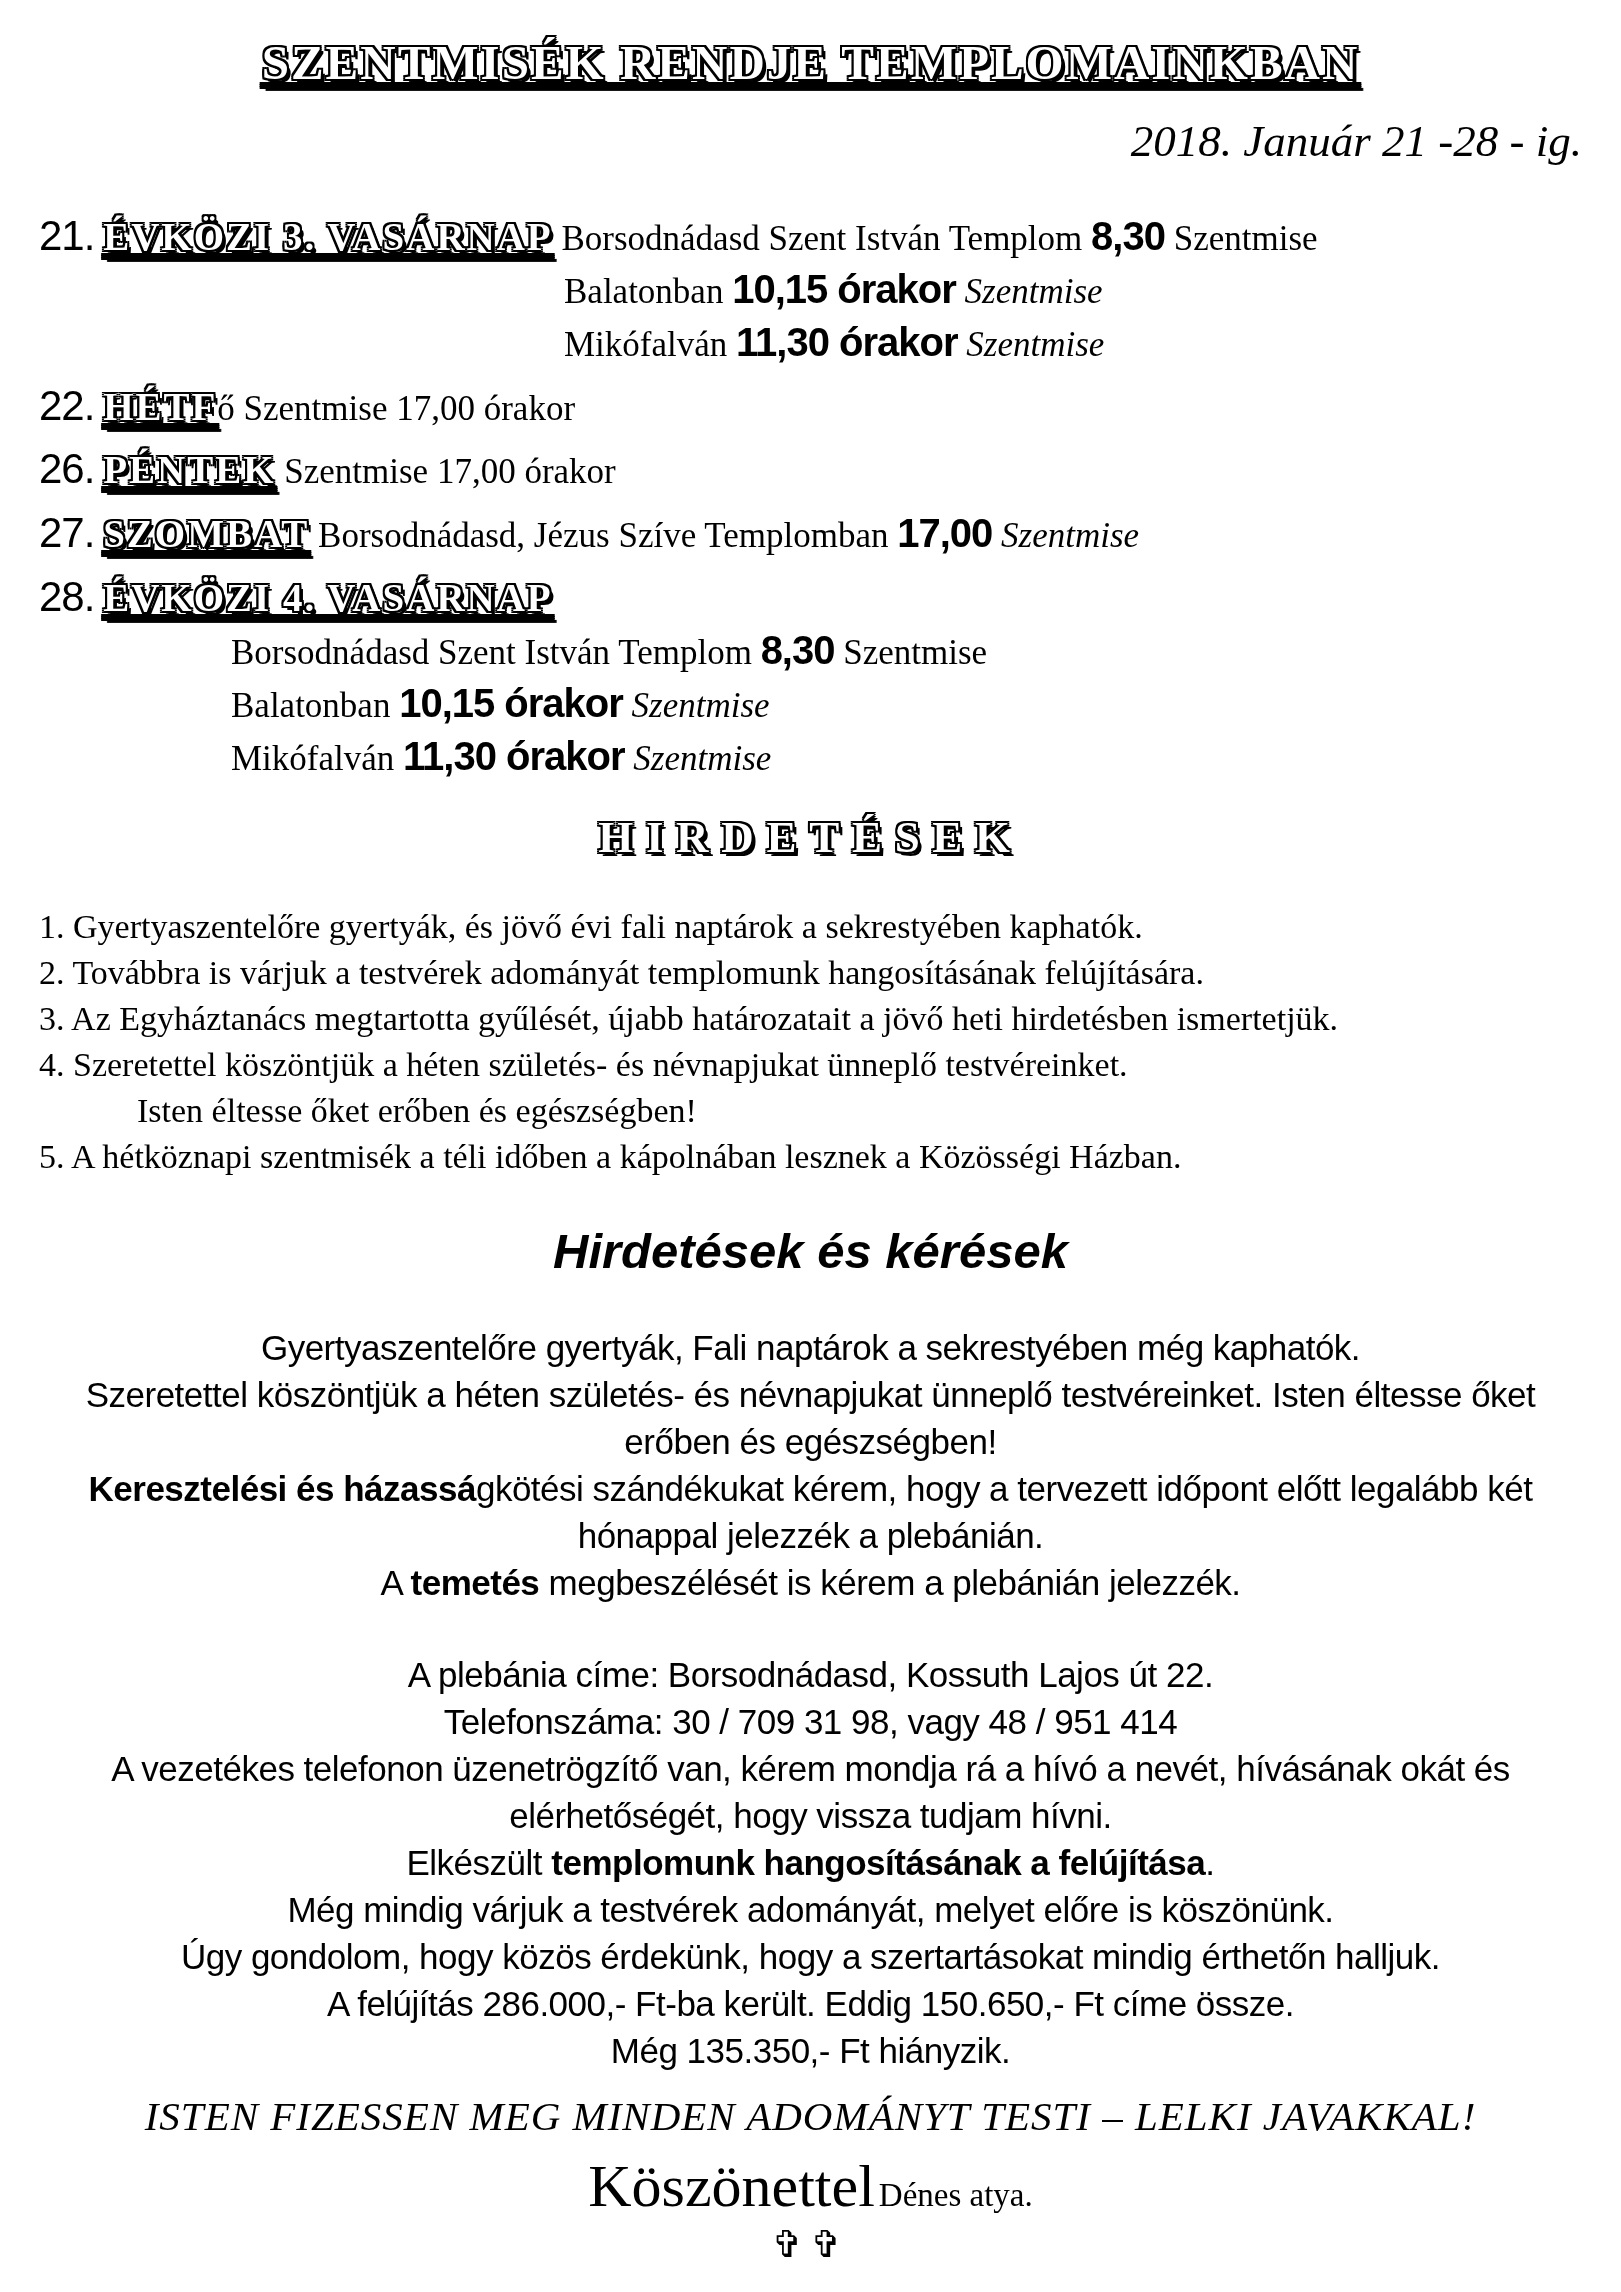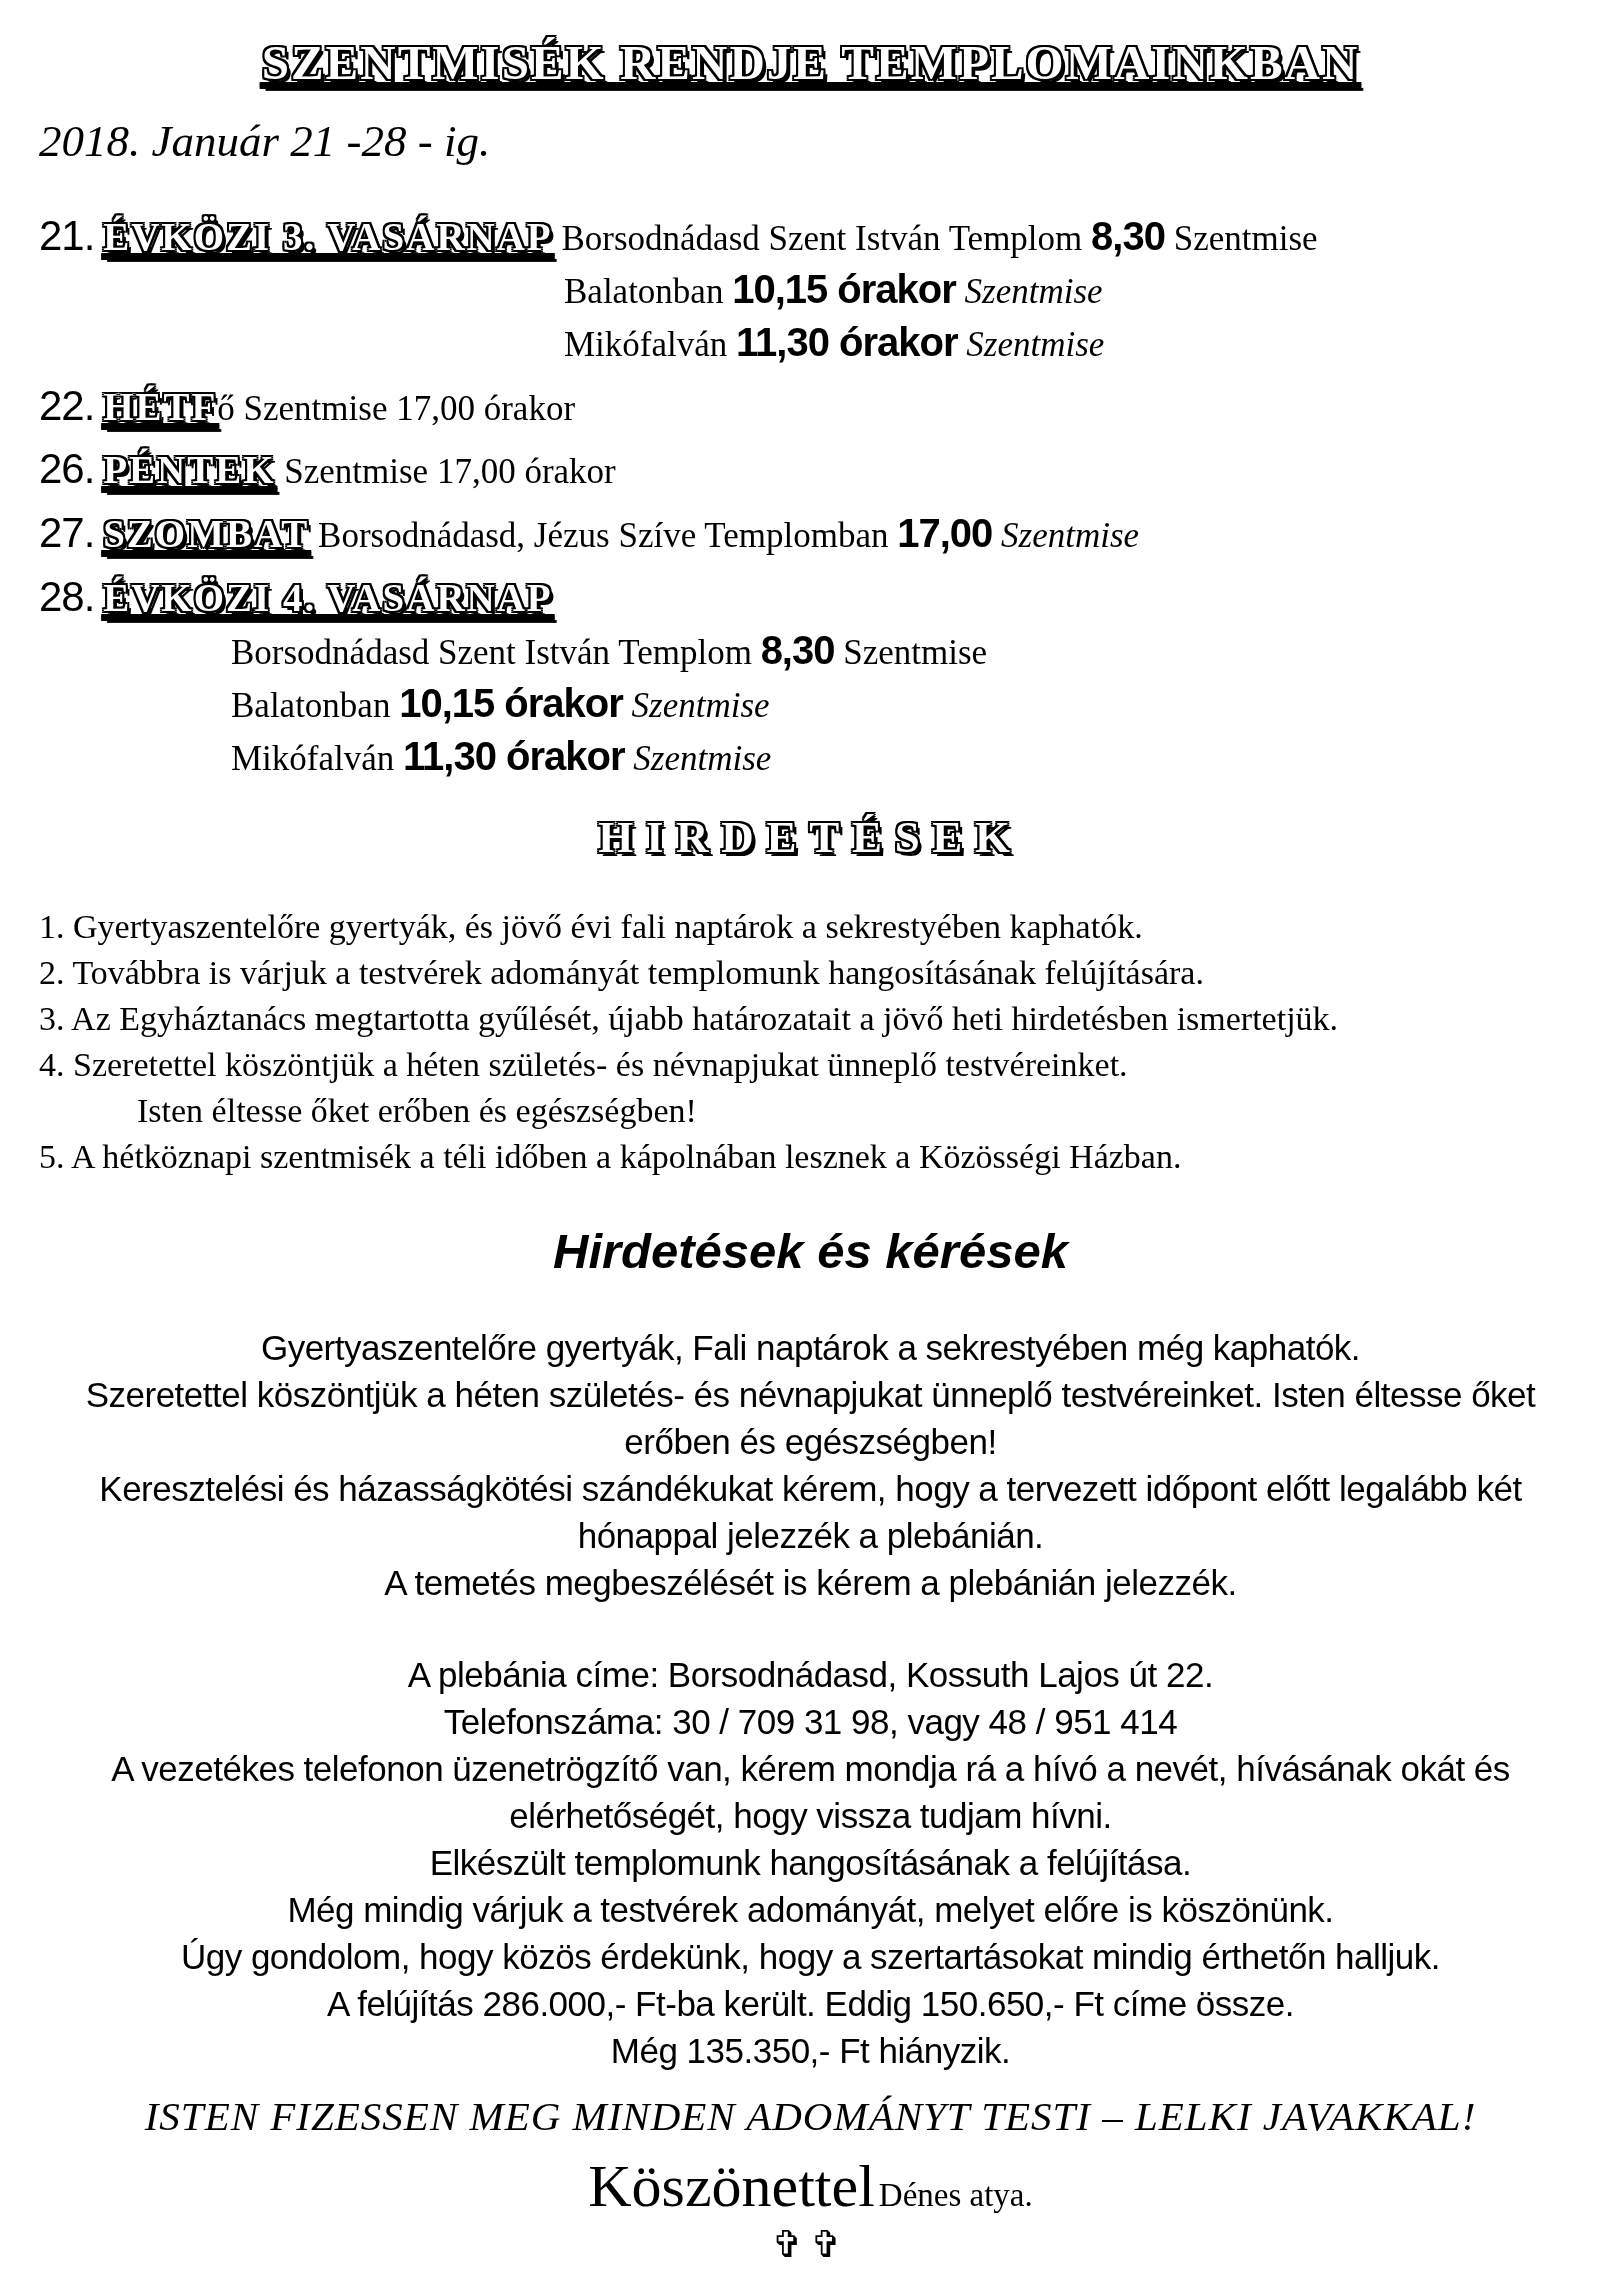--- a/index.html
+++ b/index.html
@@ -23,21 +23,21 @@
       -2px 0 0 #000, 2px 0 0 #000, 0 -2px 0 #000, 0 2px 0 #000,
       3.9px 3.9px 0 #000;
   }
   .alg-u {
     text-decoration:underline;
     text-decoration-color:#000;
     text-decoration-thickness:2.5px;
     text-underline-offset:4.9px;
   }
   .title { font-size:49px; line-height:1.15; text-align:center; margin:0 0 23.5px 0; letter-spacing:1px; }
-  .subtitle { font-size:45px; font-style:italic; text-align:left; margin:0 0 43px 0; }
+  .subtitle { font-size:45px; font-style:italic; text-align:right; margin:0 0 43px 0; }
 
   .sched { font-size:35px; }
   .sched-line { line-height:51px; white-space:nowrap; }
   .sched-row { margin-top:9.8px; }
   .num { font-family:"Liberation Sans", sans-serif; font-size:42px; letter-spacing:-1px; }
   .day { font-size:39px;text-align:right; }
   .time { font-family:"Liberation Sans", sans-serif; font-weight:bold; font-size:40px; letter-spacing:-1px; }
   .it { font-style:italic; }
   .indent1 { padding-left:525px; }
   .indent2 { padding-left:192px; }
@@ -53,21 +53,21 @@
     font-weight:bold; font-style:italic;
     font-size:49px; text-align:center;
     margin:43px 0 45px 0;
   }
   .req {
     font-family:"Liberation Sans", sans-serif;
     font-size:35px; line-height:47px;
     letter-spacing:-0.5px;
     text-align:center;
   }
-  .req .b { font-weight:normal; }
+  .req .b { font-weight:bold; }
   .req-gap { margin-top:45px; }
 
   .blessing {
     font-family:"Liberation Serif", serif;
     font-style:italic; font-size:41px;
     letter-spacing:1px;
     text-align:center; margin-top:17.6px;
   }
   .thanks-line { text-align:center; margin-top:11.8px; }
   .thanks { font-size:60px; }

